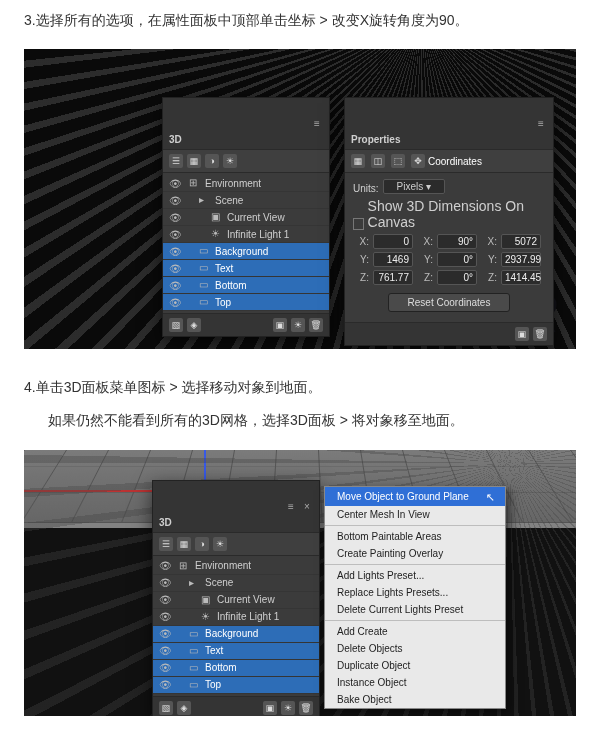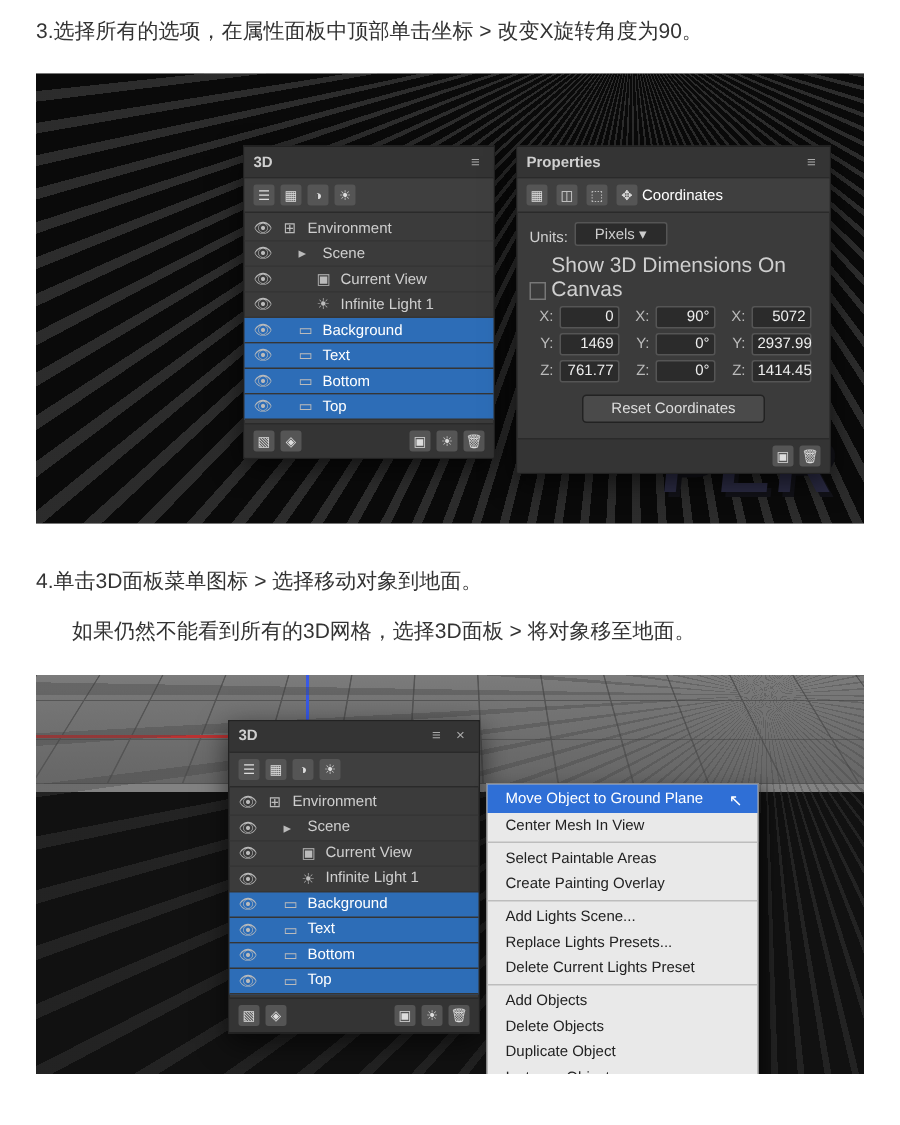--- a/index.html
+++ b/index.html
@@ -53,21 +53,21 @@
     font-size: 10px;
   }
   .panel-header {
     display: flex;
     align-items: center;
     gap: 4px;
     padding: 4px 6px;
     border-bottom: 1px solid #2a2a2a;
     background: #343434;
   }
-  .panel-title { flex: 1; font-weight: bold; }
+  .panel-title { flex: 1; font-weight: bold; margin-top: 32px; }
   .panel-close, .panel-menu {
     width: 12px; height: 12px;
     display: inline-flex; align-items:center; justify-content:center;
     color: #aaa;
   }
   .toolbar {
     display: flex;
     gap: 4px;
     padding: 4px 6px;
     border-bottom: 1px solid #2a2a2a;
@@ -397,30 +397,30 @@
     <div class="panel-footer">
       <span class="tool-icon">▧</span>
       <span class="tool-icon">◈</span>
       <span style="flex:1"></span>
       <span class="tool-icon">▣</span>
       <span class="tool-icon">☀</span>
       <span class="tool-icon">🗑</span>
     </div>
   </div>
 
-  <div class="context-menu" style="left:300px;top:36px;margin-top:36px;" id="ctxmenu">
+  <div class="context-menu" style="left:300px;top:36px;" id="ctxmenu">
       <div class="menu-item hl">Move Object to Ground Plane<span class="cursor">↖</span></div>
       <div class="menu-item">Center Mesh In View</div>
       <div class="menu-sep"></div>
-      <div class="menu-item">Select Paintable Areas</div>
+      <div class="menu-item">Bottom Paintable Areas</div>
       <div class="menu-item">Create Painting Overlay</div>
       <div class="menu-sep"></div>
-      <div class="menu-item">Add Lights Scene...</div>
+      <div class="menu-item">Add Lights Preset...</div>
       <div class="menu-item">Replace Lights Presets...</div>
       <div class="menu-item">Delete Current Lights Preset</div>
       <div class="menu-sep"></div>
-      <div class="menu-item">Add Objects</div>
+      <div class="menu-item">Add Create</div>
       <div class="menu-item">Delete Objects</div>
       <div class="menu-item">Duplicate Object</div>
       <div class="menu-item">Instance Object</div>
       <div class="menu-item">Bake Object</div>
     </div>
 </div>
 
 </body></html>

